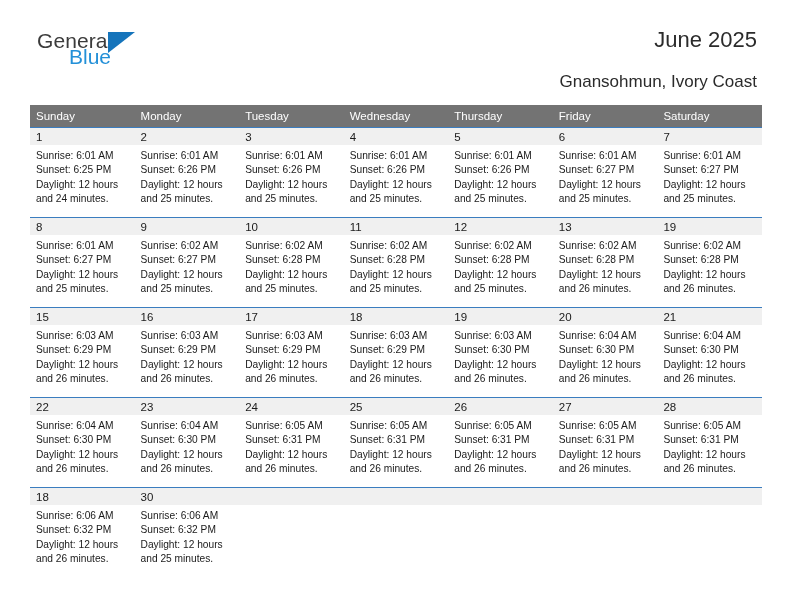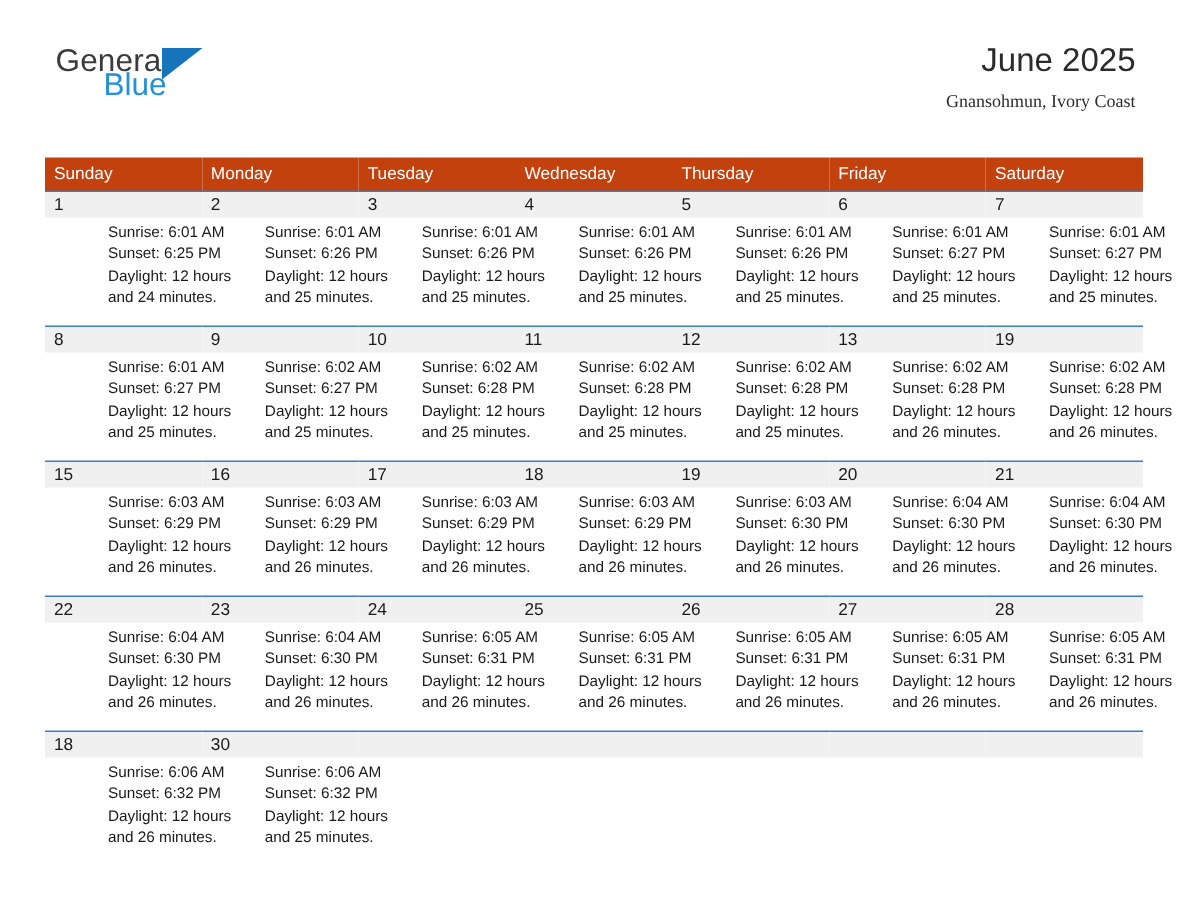--- a/index.html
+++ b/index.html
@@ -70,38 +70,37 @@
     text-align: right;
   }
   .cal-title {
     font-size: 22px;
     color: #2b2b2b;
     line-height: 1.1;
     font-weight: 400;
     white-space: nowrap;
   }
   .cal-subtitle {
-    font-size: 12px;
+    font-size: 17px;
     color: #2b2b2b;
-    margin-top: 8px;
+    margin-top: 20px;
     white-space: nowrap;
-    font-family: Liberation Serif, serif;
   }
 
   
   .calendar {
     position: absolute;
     left: 30px;
     top: 105px;
     width: 732px;
     border-collapse: collapse;
     table-layout: fixed;
   }
   .calendar th {
-    background: #c2410c;
+    background: #737373;
     color: #ffffff;
     font-size: 11.5px;
     font-weight: normal;
     text-align: left;
     padding: 5px 0 5px 6px;
     height: 18px;
     box-sizing: border-box;
   }
   .calendar td {
     vertical-align: top;
@@ -124,21 +123,20 @@
     padding: 3px 0 3px 6px;
     line-height: 1.15;
     height: 17px;
     box-sizing: border-box;
   }
   .details {
     padding: 4px 5px 0 6px;
     font-size: 10.2px;
     line-height: 1.42;
     color: #1a1a1a;
-    margin-left: 36px;
   }
   .details div {
     white-space: nowrap;
   }
   .empty-cell .daynum {
     background: #f0f0f0;
   }
 </style>
 </head>
 <body>

